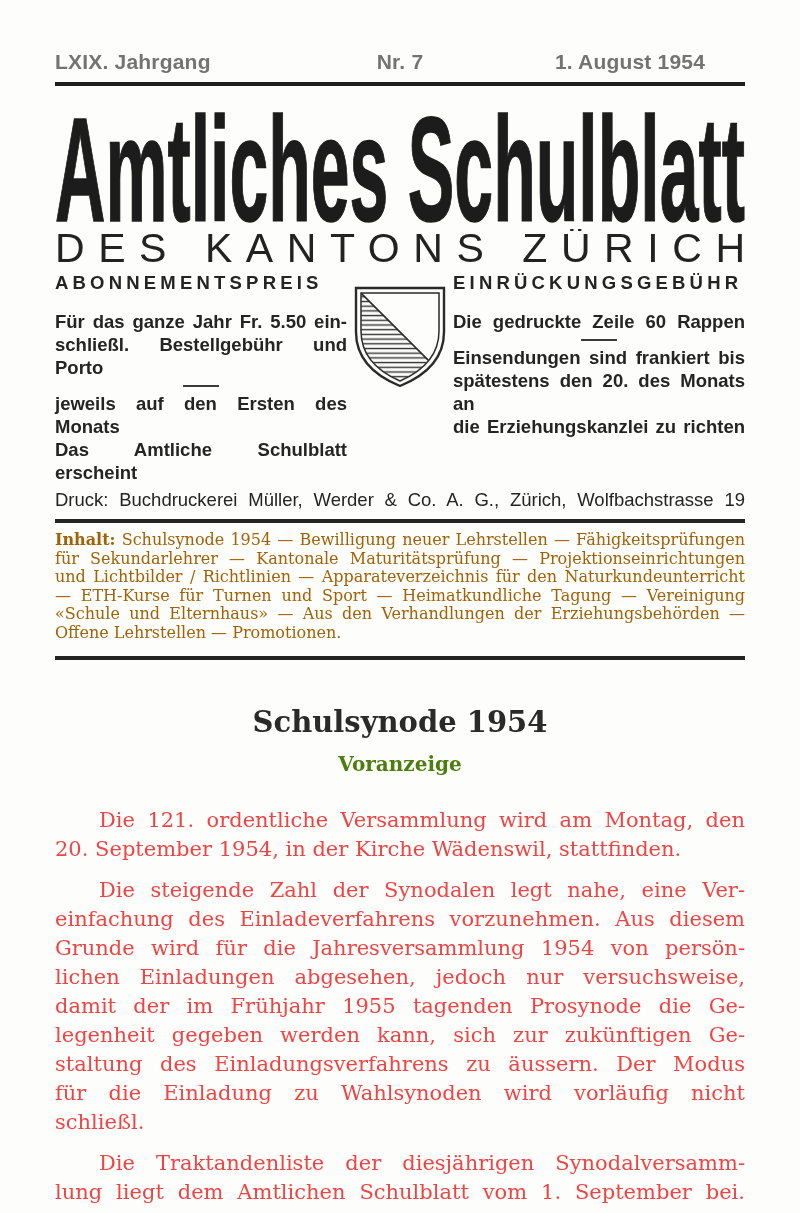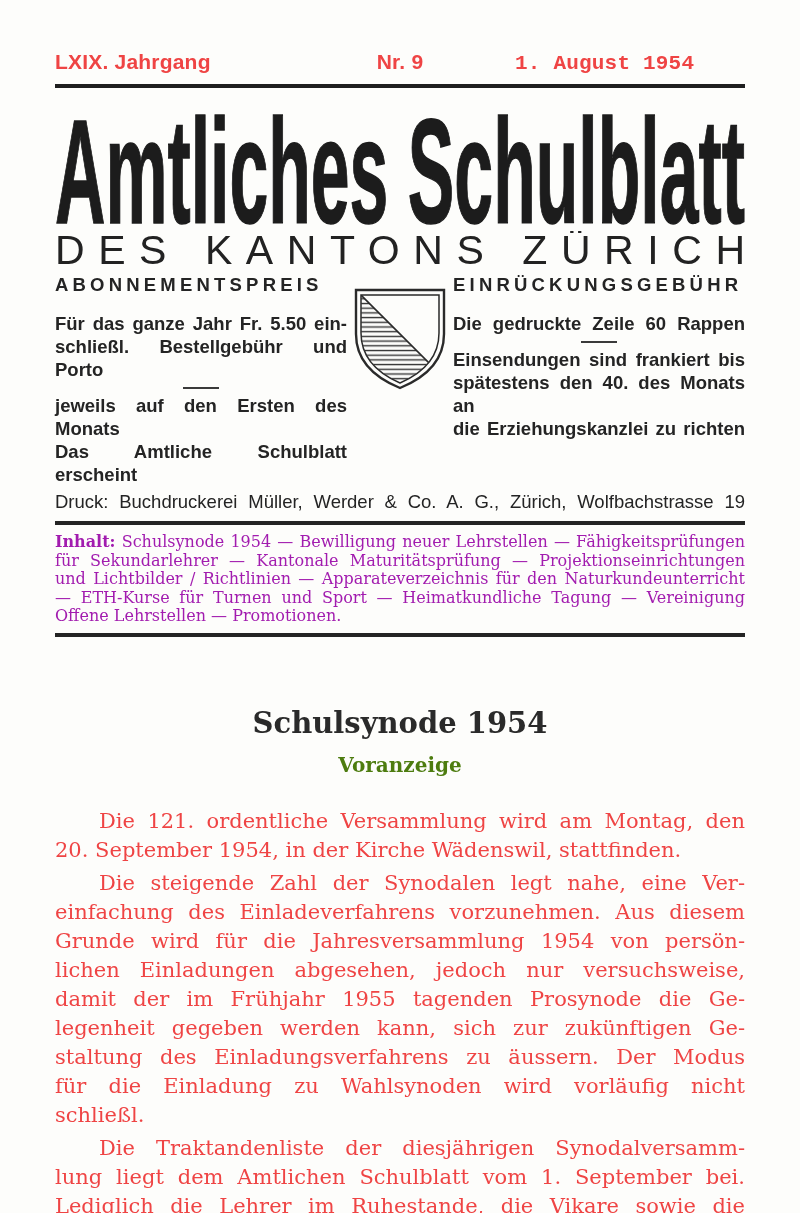--- a/index.html
+++ b/index.html
@@ -15,26 +15,26 @@
     overflow: hidden;
     font-family: "Liberation Sans", sans-serif;
   }
   
   .issue-row {
     display: flex;
     align-items: baseline;
     font-weight: bold;
     font-size: 21px;
     line-height: 24px;
-    color: #ef4444;
+    color: #737373;
     letter-spacing: 0.2px;
   }
   .issue-row .l { flex: 1; text-align: left; }
   .issue-row .c { flex: 1; text-align: center; }
-  .issue-row .r { flex: 1; text-align: left; font-family: Liberation Mono, monospace; }
+  .issue-row .r { flex: 1; text-align: center; }
   .rule-heavy { height: 4px; background: #1f1f1f; margin-top: 8px; }
 
   
   .masthead-svg { display: block; margin-top: 8px; }
 
   
   .info-grid {
     display: grid;
     grid-template-columns: 292px 1fr 292px;
     margin-top: 2px;
@@ -67,33 +67,33 @@
     line-height: 23px;
     text-align: justify;
     text-align-last: justify;
     color: #242424;
   }
 
   
   .drule-a { margin-top: 8px; height: 3px; border-top: 3px solid #242424; border-bottom: 1px solid #242424; }
   .drule-b { height: 3px; border-top: 1px solid #242424; border-bottom: 3px solid #242424; }
   .inhalt {
-    padding: 8px 0 7px;
+    padding: 8px 0 14px;
     font-family: "DejaVu Serif", serif;
     font-size: 16px;
     line-height: 18.5px;
-    color: #a21caf;
+    color: #a16207;
   }
   .inhalt .jl { text-align: justify; text-align-last: justify; }
   .inhalt .ll { text-align: left; }
   .inhalt .b { font-weight: bold; }
 
   
   .article-title {
-    margin-top: 68px;
+    margin-top: 44px;
     text-align: center;
     font-family: "DejaVu Serif", serif;
     font-weight: bold;
     font-size: 29px;
     line-height: 36px;
     color: #2a2a2a;
   }
   .article-subtitle {
     margin-top: 12px;
     text-align: center;
@@ -103,21 +103,21 @@
     line-height: 24px;
     color: #4d7c0f;
   }
   .body-text {
     margin-top: 30px;
     font-family: "DejaVu Serif", serif;
     font-size: 21px;
     line-height: 29px;
     color: #ef4444;
   }
-  .para + .para { margin-top: 4px; }
+  .para + .para { margin-top: 12px; }
   .bl { text-align: justify; text-align-last: justify; }
   .bl.ind { text-indent: 44px; }
   .bl.ll { text-align: center; text-align-last: left; }
 
   .page-num {
     margin-top: 14px;
     text-align: right;
     padding-right: 13px;
     font-family: "DejaVu Serif", serif;
     font-size: 21px;
@@ -125,21 +125,21 @@
     color: #2a2a2a;
   }
 </style>
 </head>
 <body>
 
 <div class="page">
 
   <div class="issue-row">
     <span class="l">LXIX. Jahrgang</span>
-    <span class="c">Nr. 9</span>
+    <span class="c">Nr. 7</span>
     <span class="r">1. August 1954</span>
   </div>
   <div class="rule-heavy"></div>
 
   <svg class="masthead-svg" width="690" height="134" viewBox="0 0 690 134">
     <text x="0" y="85.5" transform="scale(1,1.49)" font-family="Liberation Sans, sans-serif" font-weight="bold" font-size="100" fill="#1c1c1c" stroke="#1c1c1c" stroke-width="1" textLength="690" lengthAdjust="spacingAndGlyphs">Amtliches Schulblatt</text>
   </svg>
   <svg class="masthead-svg" width="690" height="42" viewBox="0 0 690 42" style="margin-top:1px">
     <text x="0" y="33" font-family="Liberation Sans, sans-serif" font-weight="normal" font-size="41" fill="#222" textLength="690" lengthAdjust="spacing">DES KANTONS ZÜRICH</text>
   </svg>
@@ -171,33 +171,34 @@
           <line x1="8" y1="8" x2="86" y2="86" stroke="#2a2a2a" stroke-width="1.6"></line>
         </g>
       </svg>
     </div>
 
     <div>
       <div class="info-head">EINRÜCKUNGSGEBÜHR</div>
       <div class="info-line">Die gedruckte Zeile 60 Rappen</div>
       <div class="col-dash"></div>
       <div class="info-line">Einsendungen sind frankiert bis</div>
-      <div class="info-line">spätestens den 40. des Monats an</div>
+      <div class="info-line">spätestens den 20. des Monats an</div>
       <div class="info-line">die Erziehungskanzlei zu richten</div>
     </div>
   </div>
 
   <div class="druck-line">Druck: Buchdruckerei Müller, Werder &amp; Co. A. G., Zürich, Wolfbachstrasse 19</div>
 
   <div class="drule-a"></div>
   <div class="inhalt">
     <div class="jl"><span class="b">Inhalt:</span> <span>Schulsynode 1954 — Bewilligung neuer Lehrstellen — Fähigkeitsprüfungen</span></div>
     <div class="jl">für Sekundarlehrer — Kantonale Maturitätsprüfung — Projektionseinrichtungen</div>
     <div class="jl">und Lichtbilder / Richtlinien — Apparateverzeichnis für den Naturkundeunterricht</div>
     <div class="jl">— ETH-Kurse für Turnen und Sport — Heimatkundliche Tagung — Vereinigung</div>
+    <div class="jl">«Schule und Elternhaus» — Aus den Verhandlungen der Erziehungsbehörden —</div>
     <div class="ll">Offene Lehrstellen — Promotionen.</div>
   </div>
   <div class="drule-b"></div>
 
   <div class="article-title">Schulsynode 1954</div>
   <div class="article-subtitle">Voranzeige</div>
 
   <div class="body-text">
     <div class="para">
       <div class="bl ind">Die 121. ordentliche Versammlung wird am Montag, den</div>

